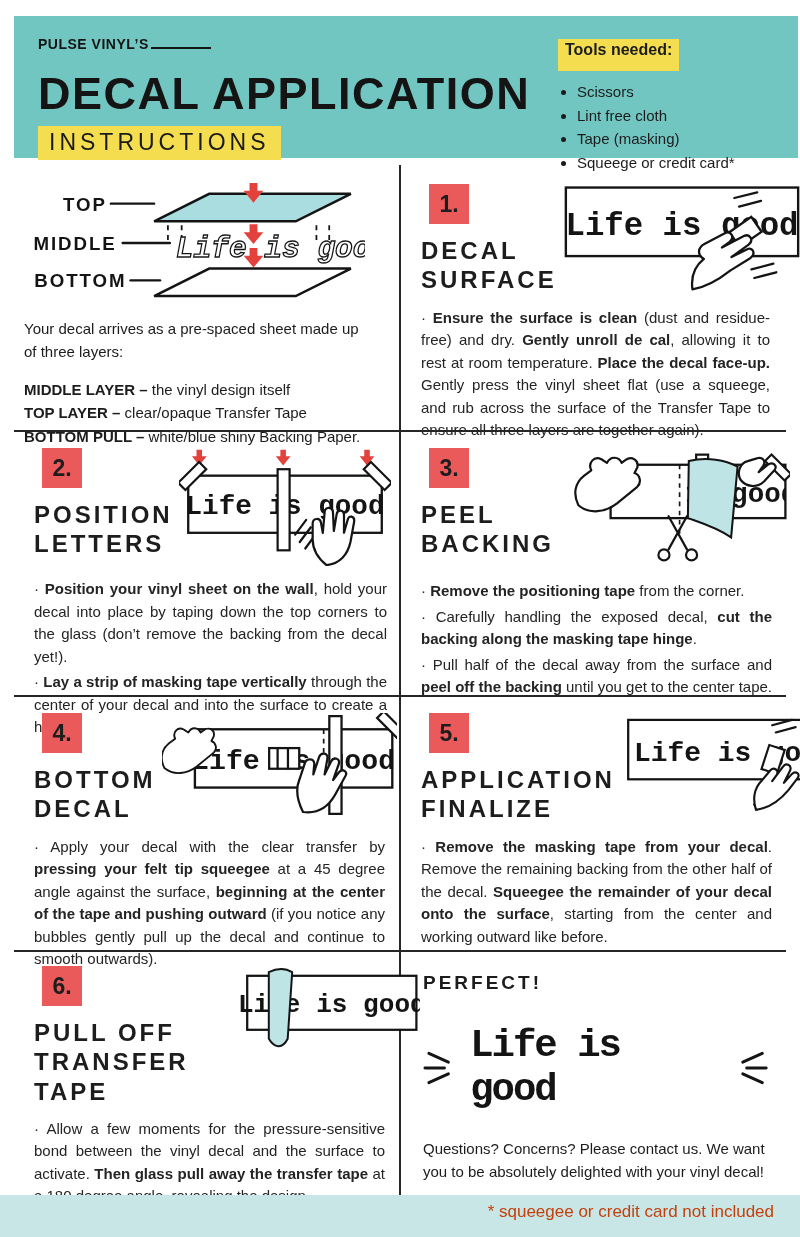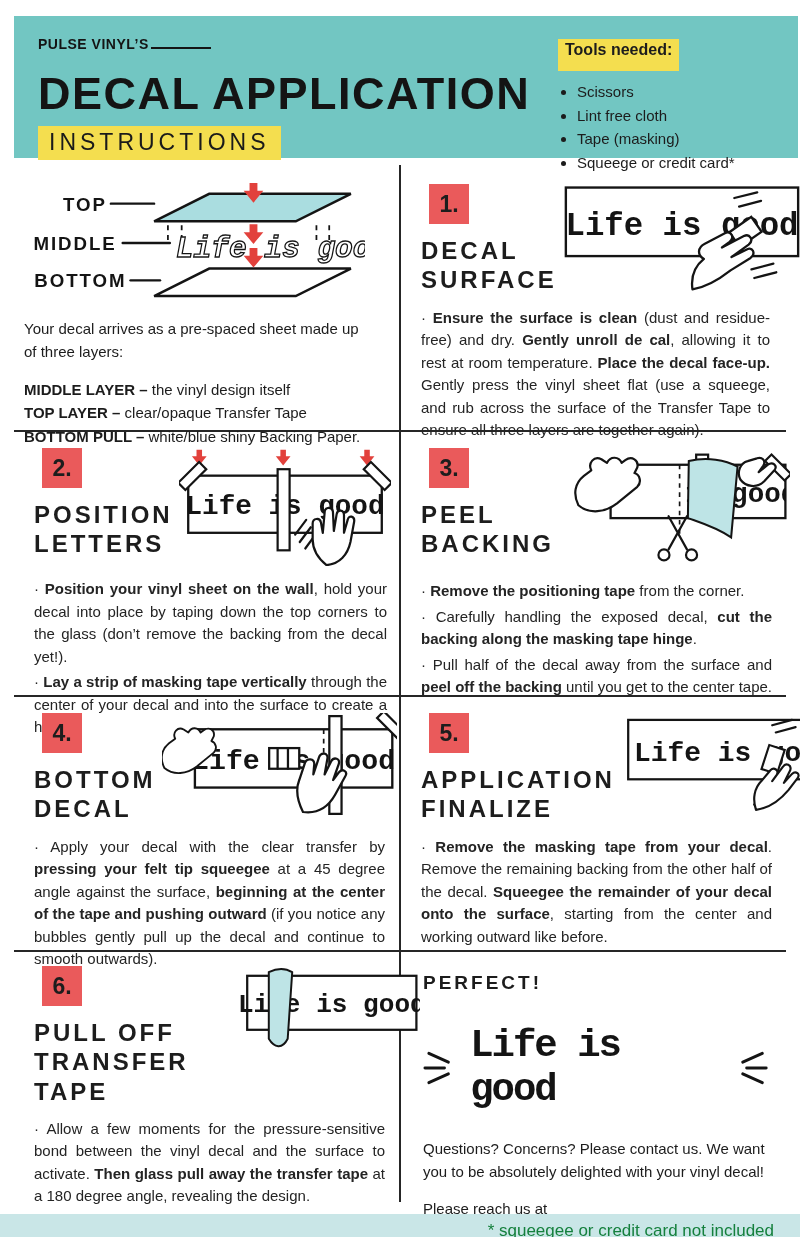--- a/index.html
+++ b/index.html
@@ -46,22 +46,22 @@
   .intro-lead{font-size:15px;line-height:1.5;margin:16px 0 0;padding-left:4px}
   .intro-layers{margin-top:15px;font-size:15px;line-height:1.56;padding-left:4px}
   .intro-layers p{margin:0}
   
   .perfect-title{font-size:19px;font-weight:bold;letter-spacing:3px;margin:2px 0 0}
   .perfect-decal{display:flex;align-items:center;justify-content:center;gap:12px;margin:30px 0 26px}
   .perfect-text{font-family:"Liberation Mono",monospace;font-weight:bold;font-size:39px;letter-spacing:-2px;color:#141414}
   .perfect-par{font-size:15px;line-height:1.5}
   .perfect-par p{margin:0 0 15px}
   
-  #footer{position:absolute;left:0;right:0;bottom:0;height:23px;background:var(--footer-teal);
-          font-size:17px;line-height:34px;text-align:right;padding-right:26px;color:#15803d}
+  #footer{position:absolute;left:0;right:0;bottom:0;height:42px;background:var(--footer-teal);
+          font-size:17px;line-height:34px;text-align:right;padding-right:26px;color:#c2410c}
   
   svg{display:block}
   .frame{fill:#fff;stroke:#141414;stroke-width:2.5}
   .wh{fill:#fff;stroke:#141414;stroke-width:2.4}
   .ln{stroke:#141414;stroke-width:2.4;fill:none;stroke-linecap:round}
   .dash{stroke:#141414;stroke-width:1.8;fill:none;stroke-dasharray:5 5}
   .decal{font-family:"Liberation Mono",monospace;font-weight:bold;fill:#141414}
   .outline-decal{font-family:"Liberation Mono",monospace;font-weight:bold;font-style:italic;
                  fill:#fff;stroke:#141414;stroke-width:1.3}
   .dlabel{font-family:"Liberation Sans",sans-serif;font-weight:bold;font-size:19px;letter-spacing:2px;fill:#141414}

